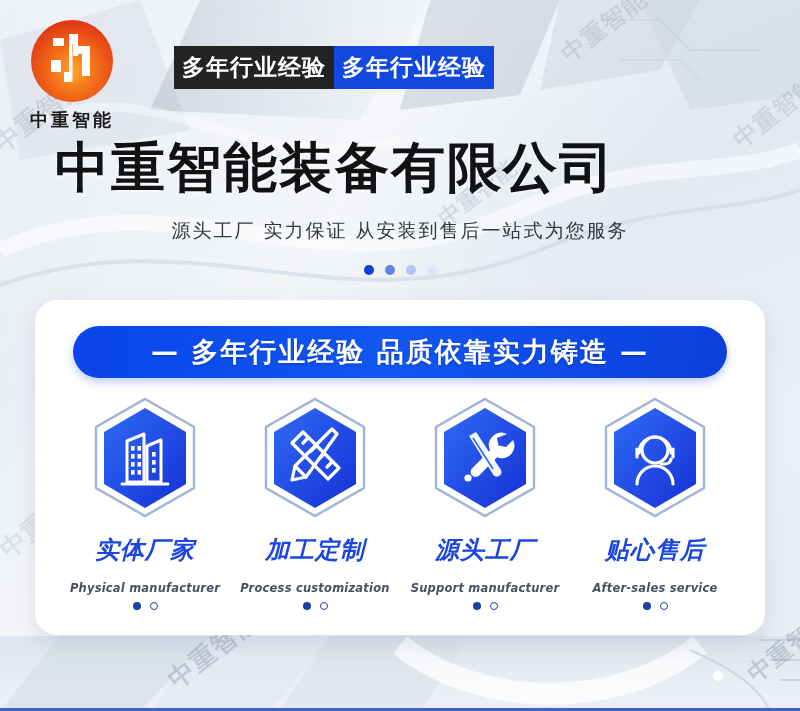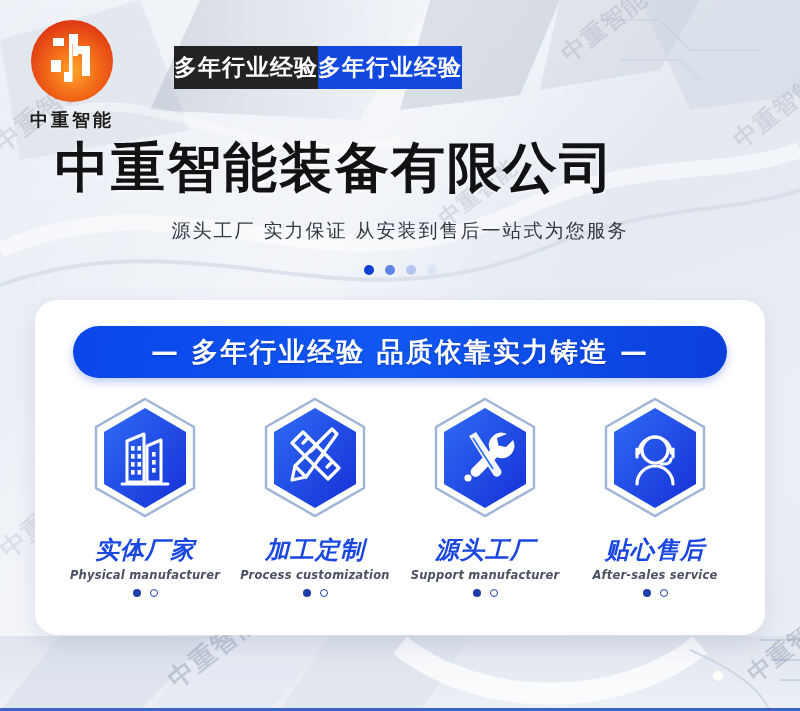--- a/index.html
+++ b/index.html
@@ -42,21 +42,21 @@
   .logo-mark{ position:absolute; inset:0; }
   .logo-name{
     margin-top:6px; font-size:18px; font-weight:700; color:#1a1a1a;
     letter-spacing:3px; font-family:"DejaVu Sans","Liberation Sans",sans-serif;
     text-shadow:0 1px 1px rgba(255,255,255,.8);
   }
 
   .badges{ position:absolute; left:174px; top:46px; display:flex; }
   .badge{
     height:43px; display:flex; align-items:center; justify-content:center;
-    padding:0 0; font-size:23px; font-weight:700; letter-spacing:1px;
+    padding:0 8px; font-size:23px; font-weight:700; letter-spacing:1px;
     font-family:"DejaVu Sans","Liberation Sans",sans-serif;
   }
   .badge.dark{ background:#232323; color:#ffffff; }
   .badge.blue{ background:#1248dd; color:#ffffff; }
 
   .hero-title{
     position:absolute; left:12px; top:132px; width:646px; text-align:center;
     font-size:54px; font-weight:700; color:#111214; letter-spacing:2px;
     font-family:"DejaVu Sans","Liberation Sans",sans-serif;
     text-shadow:0 2px 3px rgba(255,255,255,.65);
@@ -97,21 +97,21 @@
     display:flex; justify-content:center;font-style:italic;
   }
   .feature{ width:170px; text-align:center; }
   .hex-wrap{ position:relative; width:112px; height:126px; margin:0 auto 12px; }
   .hex-svg{ position:absolute; left:0; top:0; }
   .feature-cn{
     font-size:24px; font-weight:700; color:#1b46e0; letter-spacing:1px;
     font-family:"DejaVu Sans","Liberation Sans",sans-serif;
   }
   .feature-en{
-    margin-top:2px; font-size:11.5px; font-weight:700; color:#4a5160;
+    margin-top:15px; font-size:11.5px; font-weight:700; color:#4a5160;
     letter-spacing:.2px;
     font-family:"DejaVu Sans","Liberation Sans",sans-serif;
   }
   .feature-dots{ margin-top:7px; display:flex; justify-content:center; gap:9px; }
   .fd-fill{ width:8px; height:8px; border-radius:50%; background:#1f3fa8; display:block; }
   .fd-open{ width:8px; height:8px; border-radius:50%; border:1.4px solid #1f3fa8; background:transparent; display:block; }
 
   .bottom-rule{ position:absolute; left:0; bottom:0; width:800px; height:3px; background:#3f63c4; }
 </style>
 </head>

